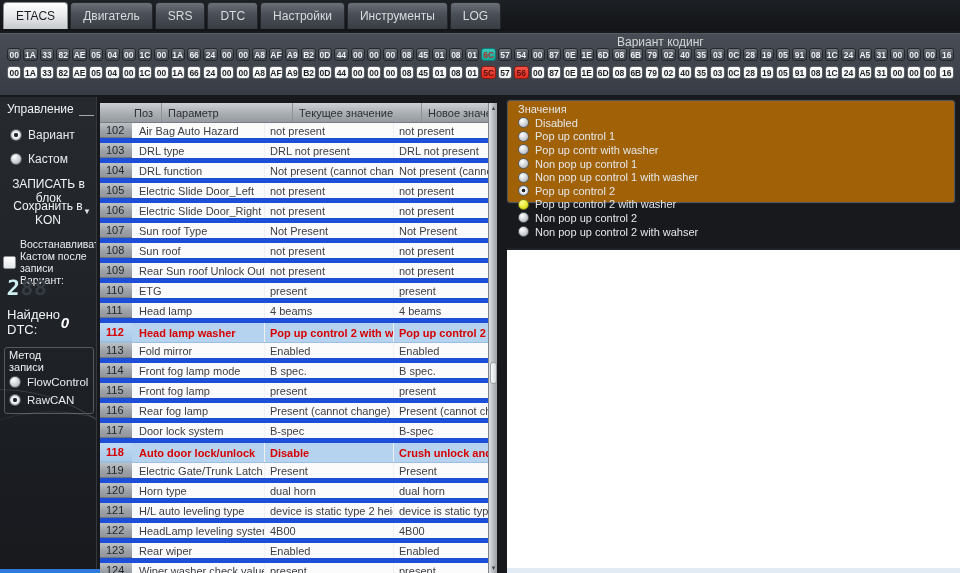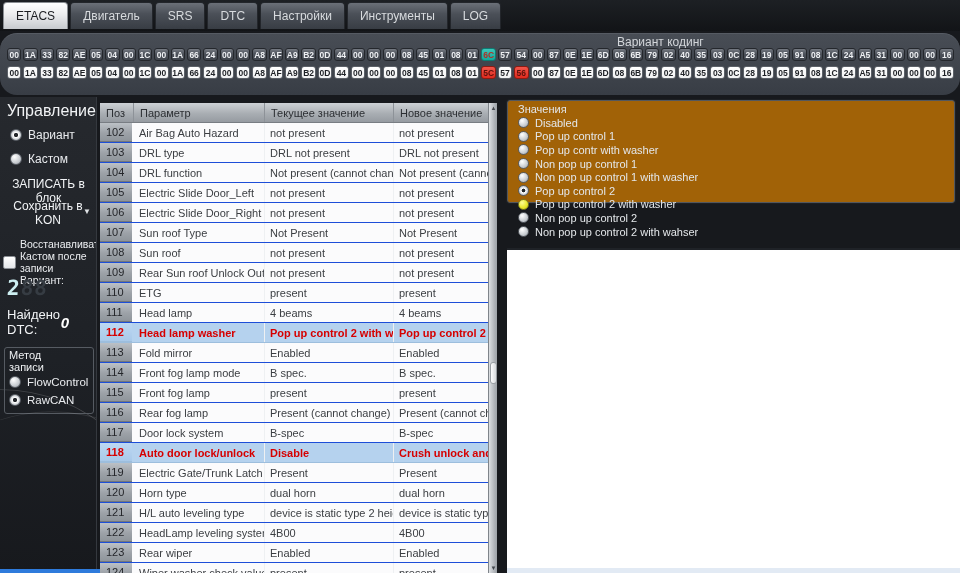--- a/index.html
+++ b/index.html
@@ -15,21 +15,21 @@
     font-size:12px; color:#d8dbde; border:1px solid #23262b; border-bottom:none;
     border-radius:4px 4px 0 0;
     background:linear-gradient(#6b7078,#4b5058 42%,#383d44);
     cursor:default; }
   .tab.active { background:linear-gradient(#ffffff,#ebecee 45%,#c7cace);
     color:#1c1e22; border-color:#8a8e93; }
 
   
   .hex-panel { position:absolute; top:33px; left:0; width:960px; height:62px;
     background:linear-gradient(#484d55,#3d424a 70%,#383d45);
-    border-top:1px solid #565b63;border-radius:17px; }
+    border-top:1px solid #565b63; }
   .variant-title { position:absolute; top:1px; left:617px; font-size:12px; color:#d3d6da; }
   .hex-row { position:absolute; left:7px; right:6px; height:13px; display:flex; gap:2px; }
   .hex-row.row-new { top:14px; }
   .hex-row.row-cur { top:32px; }
   .hexcell { flex:1; display:flex; align-items:center; justify-content:center;
     font-size:8.5px; font-weight:bold; border-radius:3px; overflow:hidden; }
   .hexcell-new { background:linear-gradient(#767b83,#4c515a 45%,#41464e);
     border:1px solid #24272c; color:#eef0f3; }
   .hexcell-new.hl-teal { background:linear-gradient(#3dc6ba,#14a89b); color:#b03028; border-color:#0c7d73; }
   .hexcell-cur { background:linear-gradient(#ffffff,#f1f2f3); border:1px solid #5c6168; color:#1e2126; }
@@ -37,21 +37,21 @@
 
   
   .sidebar { position:absolute; top:97px; left:0; width:97px; height:476px;
     background:linear-gradient(180deg,#26292e,#1e2126 55%,#17191d);
     border-right:1px solid #35393f; color:#e9ebee; overflow:hidden; }
   .sidebar::before { content:''; position:absolute; left:-150px; bottom:-120px; width:320px; height:300px;
     border-radius:50%; border-top:1px solid rgba(255,255,255,.16); transform:rotate(32deg); }
   .sidebar::after { content:''; position:absolute; left:-110px; bottom:-160px; width:330px; height:320px;
     border-radius:50%; border-top:1px solid rgba(255,255,255,.10); transform:rotate(22deg); }
   .sb-group-title { position:absolute; top:5px; left:7px; right:2px; display:flex; align-items:flex-end; gap:5px;
-    font-size:16px; color:#f0f2f4; }
+    font-size:12px; color:#f0f2f4; }
   .sb-group-title::after { content:''; flex:1; height:1px; background:#c7cacd; opacity:.8; }
   .radio-row { display:flex; align-items:center; gap:6px; font-size:12px; cursor:default; }
   .sb-mode-radios { position:absolute; top:31px; left:10px; display:flex; flex-direction:column; gap:10px; }
   .radio-icon { width:12px; height:12px; border-radius:50%; flex:0 0 auto;
     background:radial-gradient(circle at 35% 30%, #ffffff, #c8ccd1 60%, #979da4);
     border:1px solid #585d64; }
   .radio-icon.selected { background:radial-gradient(circle, #24272b 0 26%, #ffffff 34%, #c8ccd1 68%, #979da4); }
   .radio-icon.current { background:radial-gradient(circle at 35% 30%, #fbfb96, #e9e930 55%, #c6c612);
     border-color:#7e7e1e; }
   .sb-btn { color:#f2f4f6; font-size:12px; cursor:default; }
@@ -75,24 +75,24 @@
     border-radius:3px; padding:1px 16px 7px 4px; }
   .method-title { font-size:11px; color:#eef0f2; margin-bottom:3px; }
   .method-radios { display:flex; flex-direction:column; gap:6px; }
   .method-radios .radio-row { font-size:11.5px; }
 
   
   .table-panel { position:absolute; top:103px; left:100px; width:388px; height:470px;
     background:#fbfbfc; overflow:hidden; }
   .thead { display:flex; height:20px;
     background:linear-gradient(#cdd1d5,#a9aeb3 55%,#969ba1);
-    border-bottom:1px solid #787d83; }
+    border-bottom:1px solid #787d83;padding-left:28px; }
   .thcell { display:flex; align-items:center; padding-left:6px; font-size:11px; color:#2c2f33;
     border-right:1px solid #8d9298; overflow:hidden; white-space:nowrap; }
-  .trow { display:flex; height:20px; background:#fbfbfc; border-bottom:1px solid #1d4ed8; }
+  .trow { display:flex; height:20px; background:#fbfbfc; border-bottom:5px solid #1d4ed8; }
   .tcell { display:flex; align-items:center; padding:0 5px; font-size:11px; color:#3b3e42;
     overflow:hidden; white-space:nowrap; border-right:1px solid #eef0f2; }
   .col0 { width:34px; }
   .col1 { width:131px; }
   .col2 { width:129px; }
   .col3 { flex:1; border-right:none; }
   .tcell.col0 { width:32px; margin-right:2px; padding-left:6px; color:#24262a;
     background:linear-gradient(#bcc1c6,#9da2a8 55%,#8f959b);
     border-bottom:1px solid #70757b; border-right:none; }
   .trow.hl { background:#b5d2ee; border-bottom:1px solid #9dbedd; }

